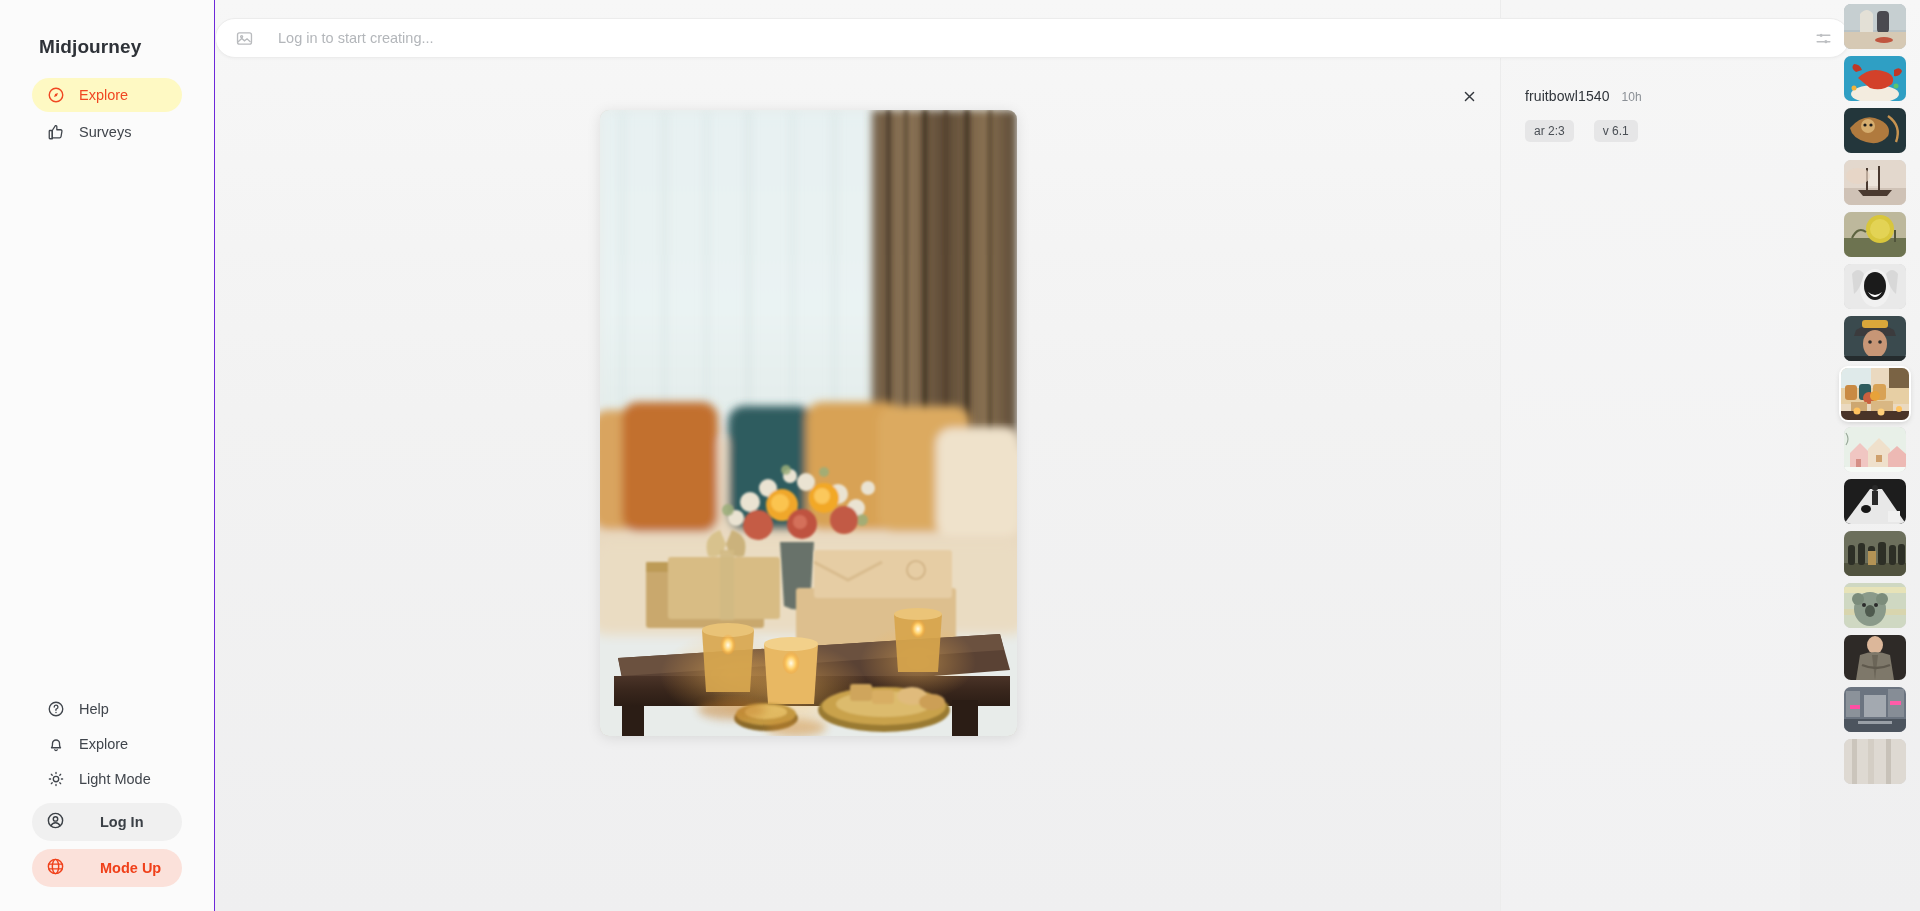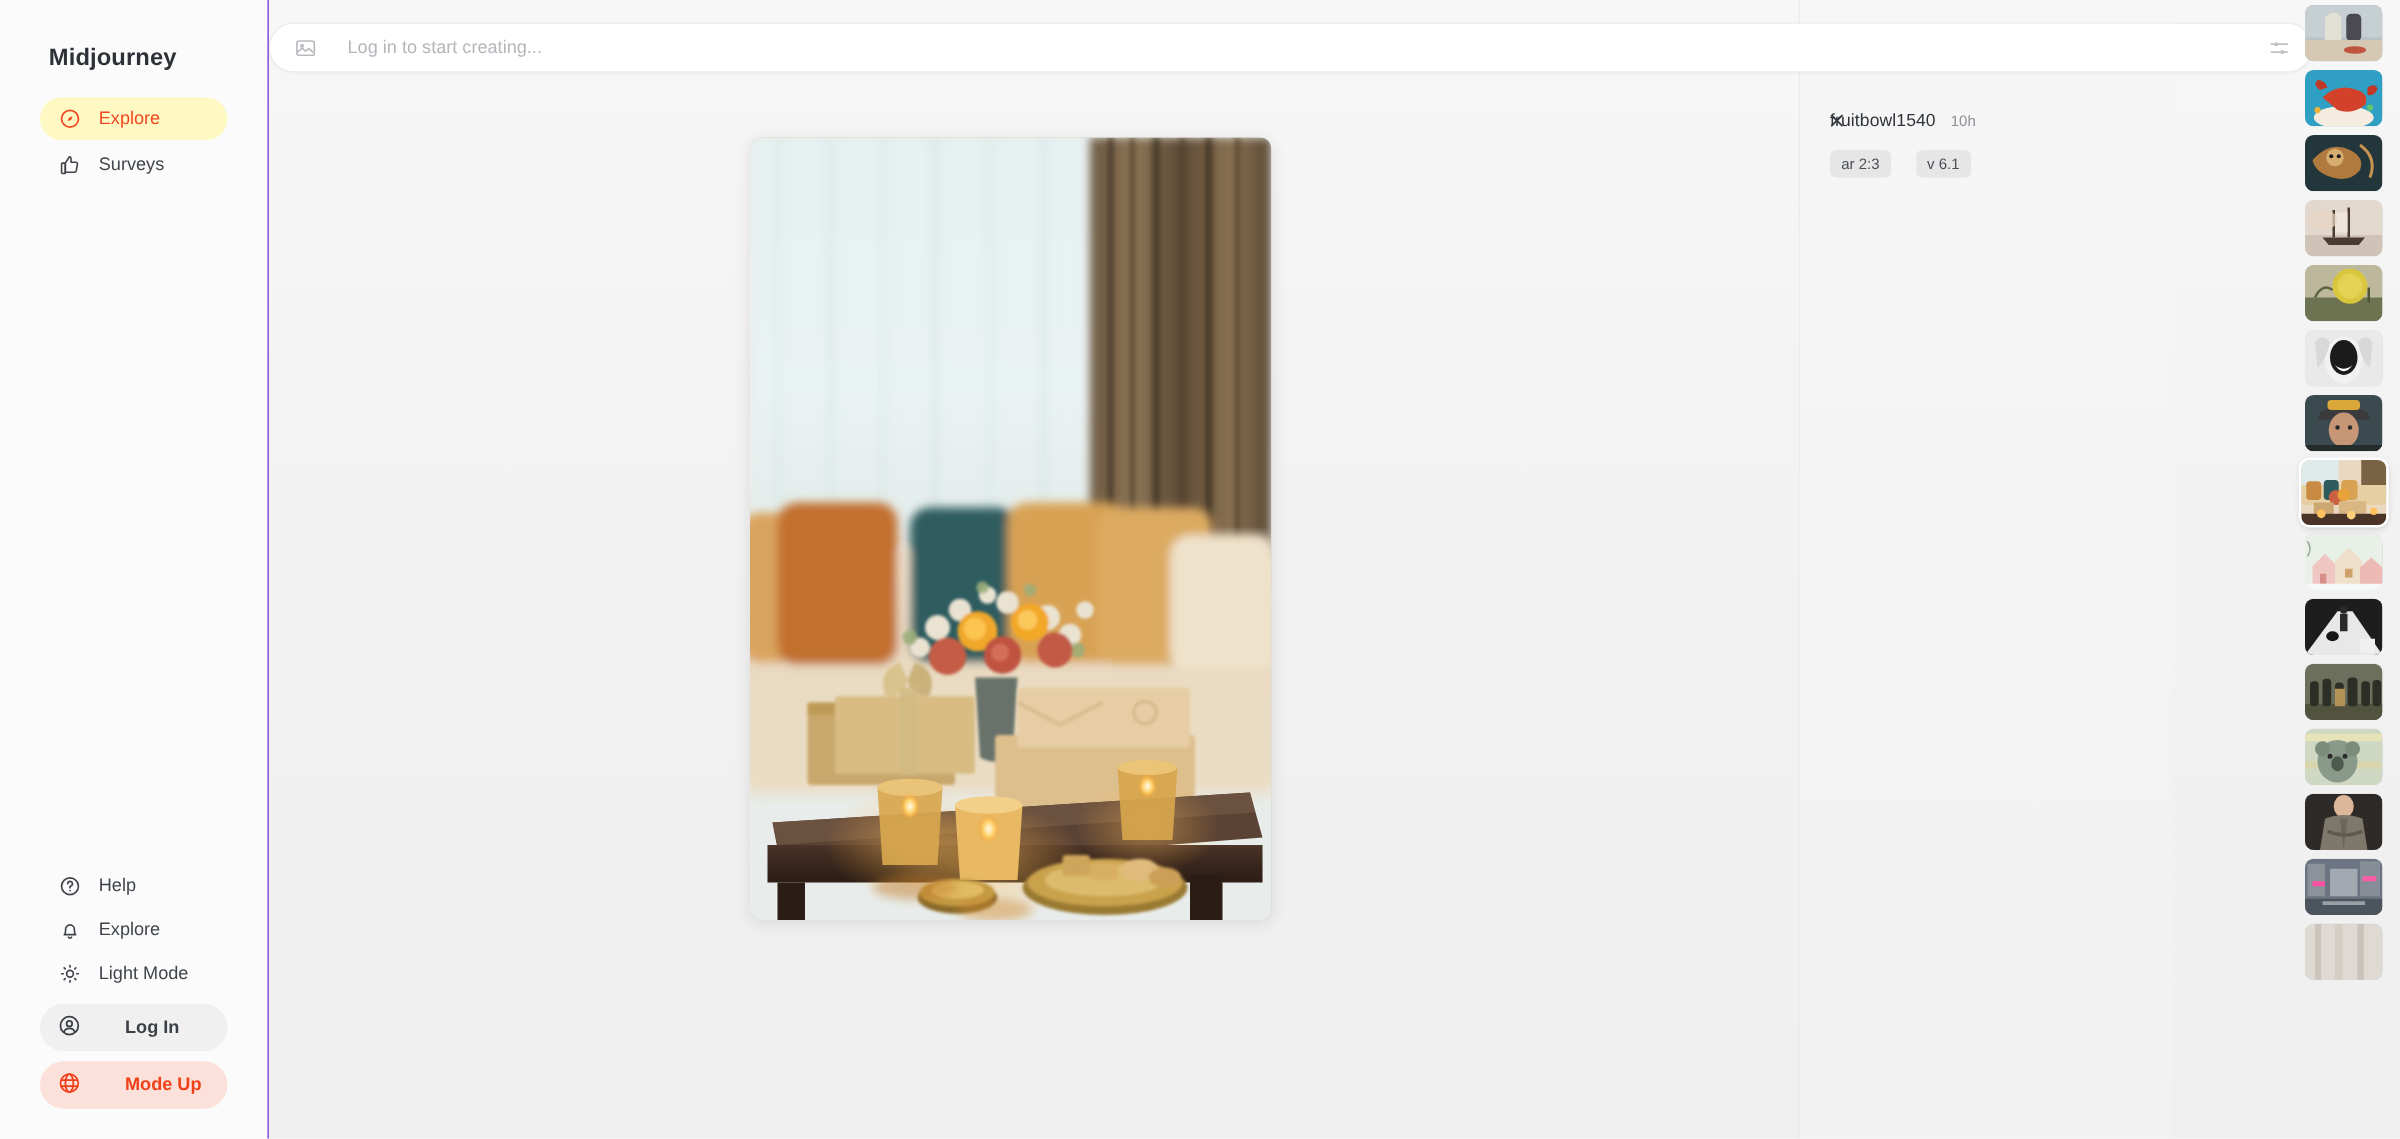--- a/index.html
+++ b/index.html
@@ -104,21 +104,21 @@
     border-radius: 9px;
     overflow: hidden;
     box-shadow: 0 2px 14px rgba(0,0,0,.10);
     background: #d8cfc4;
     cursor: zoom-in;
   }
   .hero-svg { display: block; width: 417px; height: 626px; }
 
   
   .info-panel {
-    position: absolute; left: 1224px; top: 0;
+    position: absolute; left: 1285px; top: 0;
     width: 300px; height: 911px;
     border-left: 1px solid #ececec;
     background: linear-gradient(180deg,#f6f6f6,#f1f1f2);
     padding: 88px 26px 0 24px;
   }
   .info-head { display: flex; align-items: baseline; gap: 12px; }
   .author { font-size: 14px; color: #2f343a; font-weight: 500; letter-spacing: .1px; cursor: pointer; }
   .time { font-size: 12px; color: #8a8f95; }
   .prompt-text {
     margin-top: 16px;

